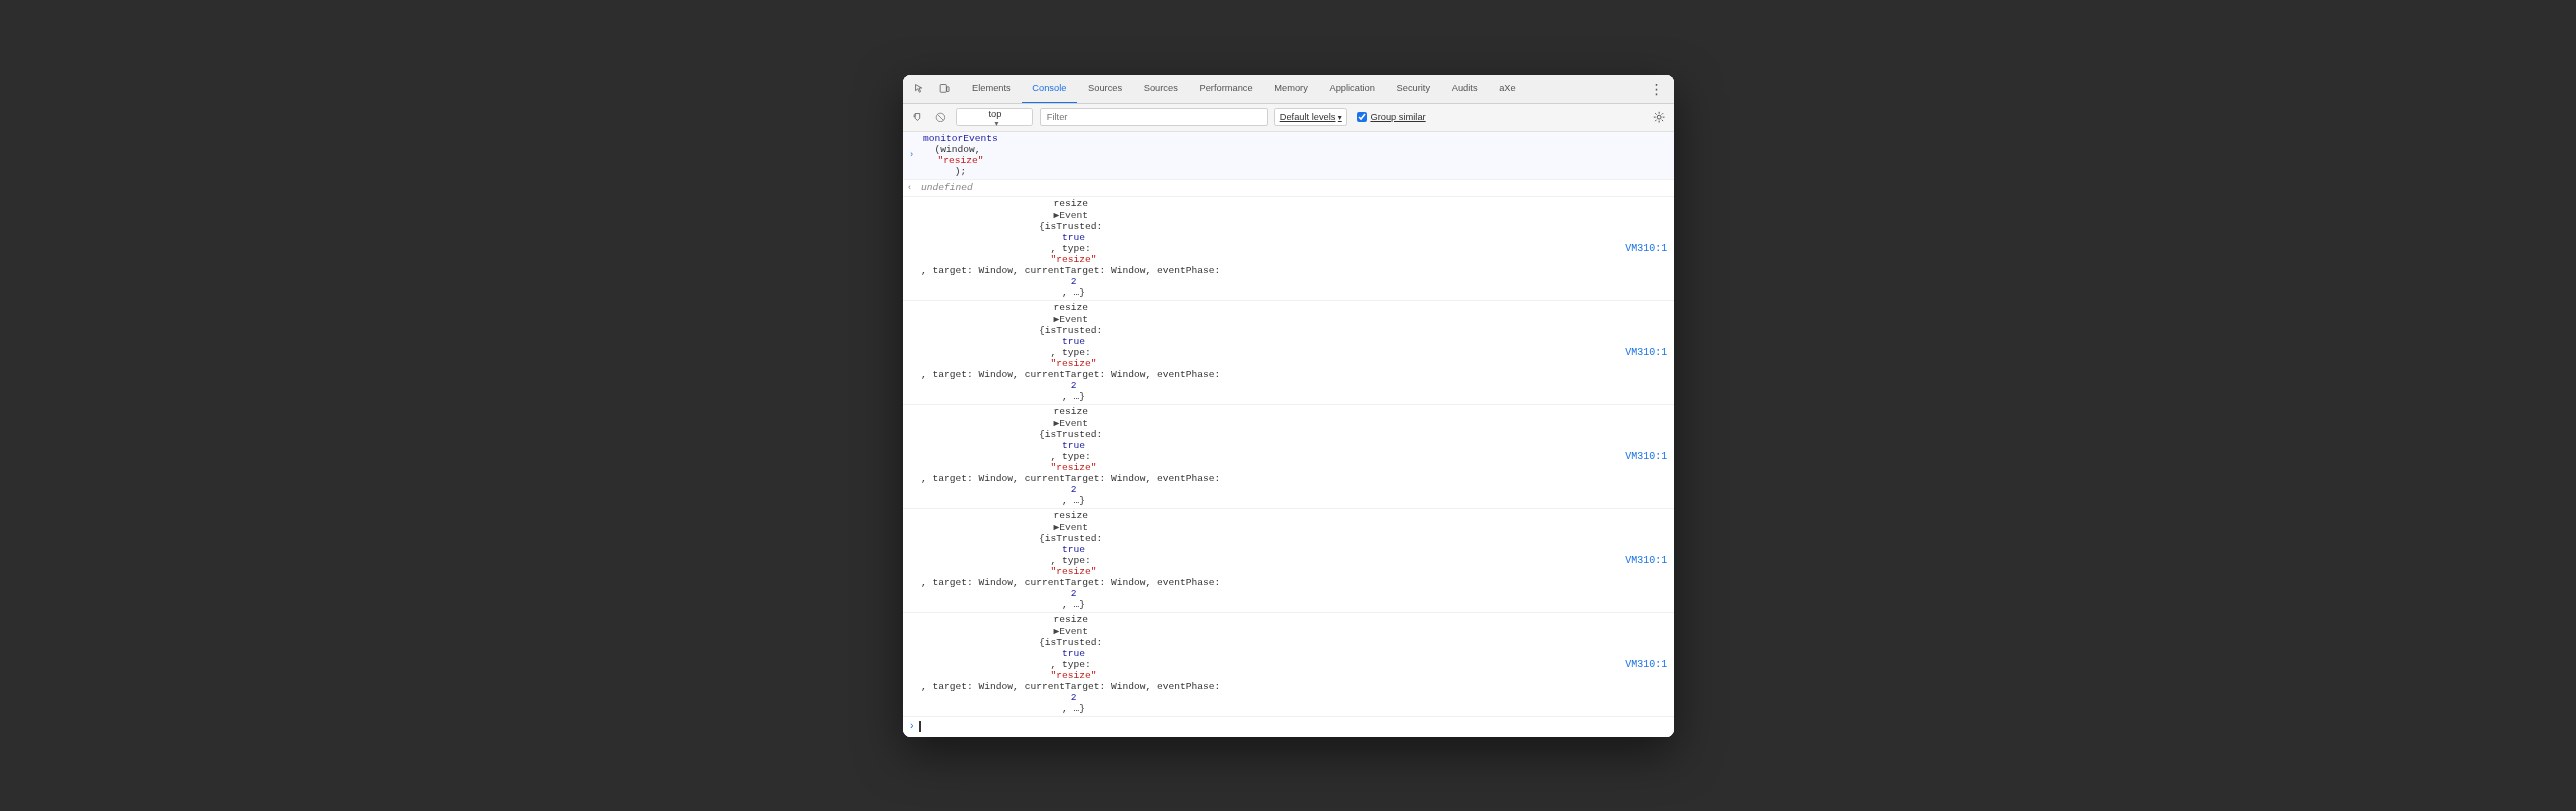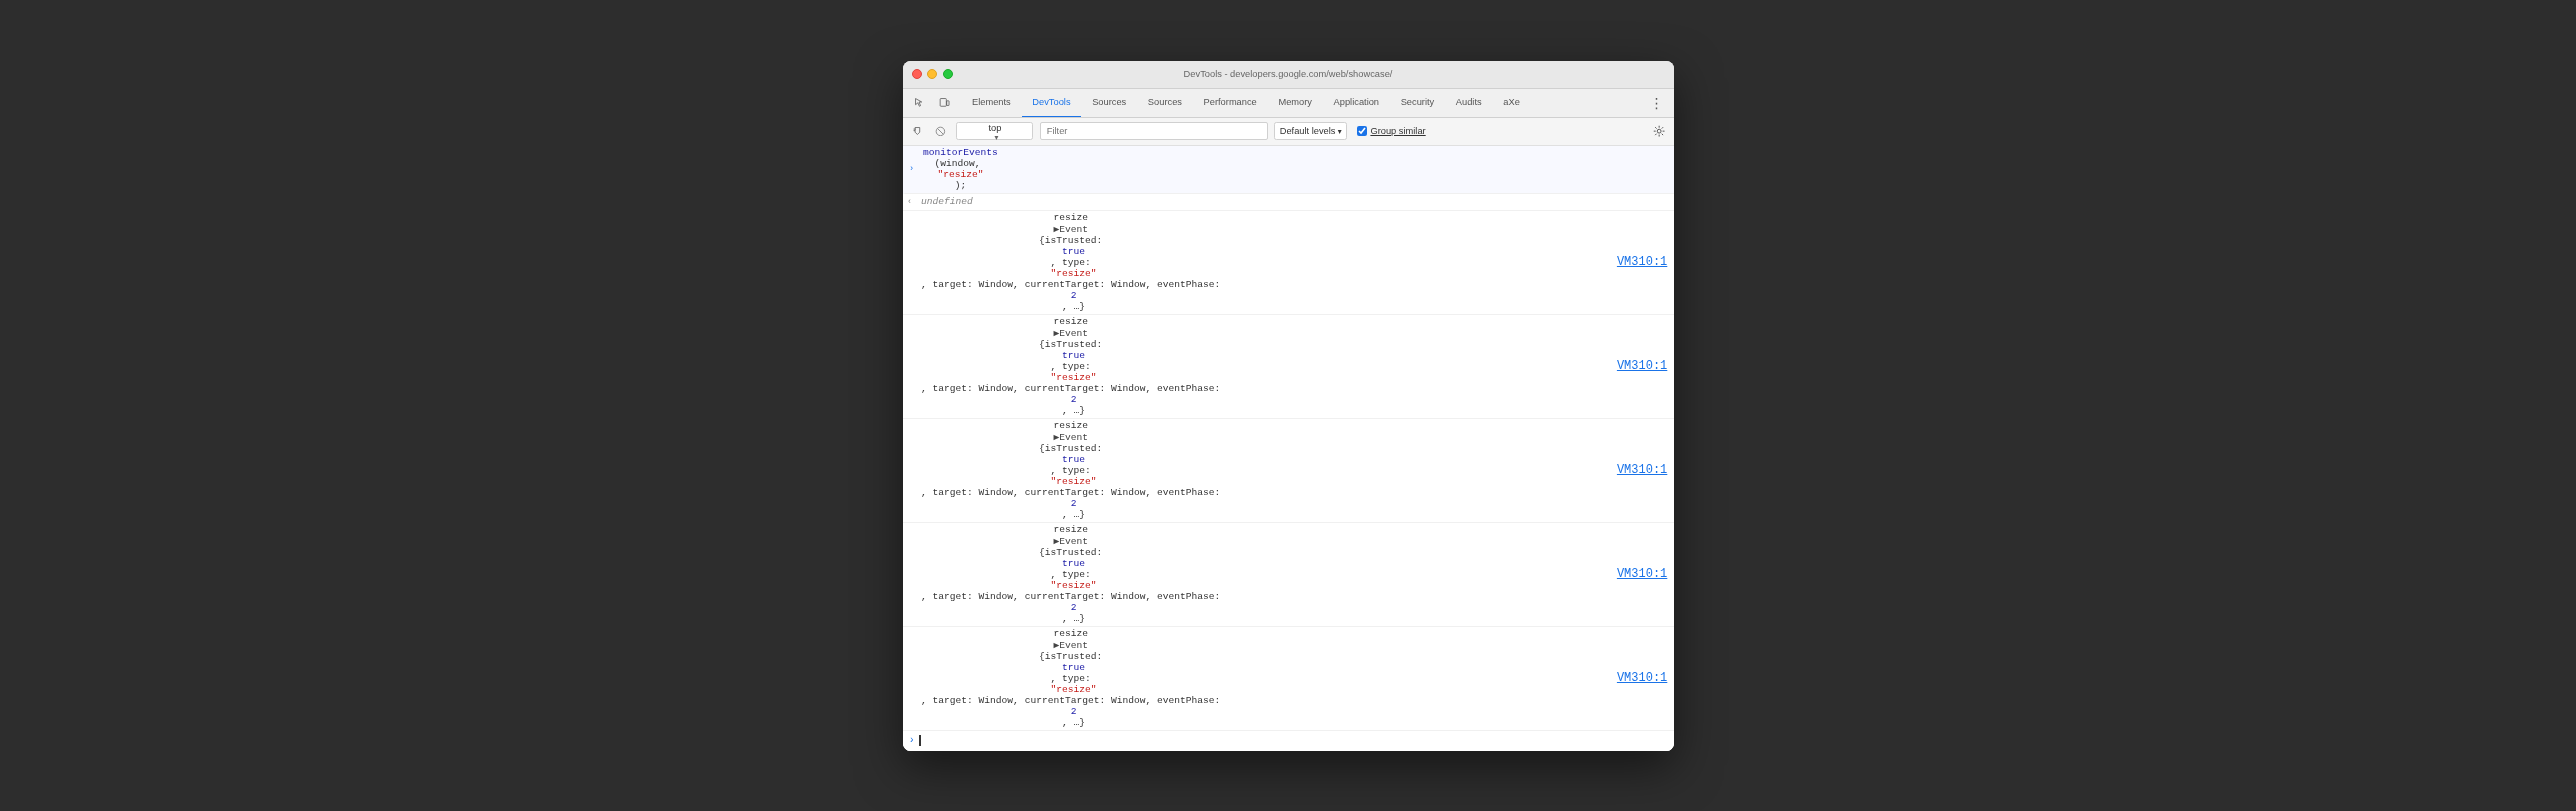--- a/index.html
+++ b/index.html
@@ -166,20 +166,21 @@
       border: 0.8px solid #d0d0d0;
       border-radius: 2.3px;
       background: white;
       height: 18.5px;
       padding: 0 4.6px;
       cursor: pointer;
       font-size: 9.3px;
       color: #333;
       margin: 0 3.1px;
       gap: 2.3px;
+      text-decoration: underline;
     }
     .group-similar-wrap {
       display: flex;
       align-items: center;
       gap: 3.9px;
       font-size: 9.3px;
       color: #333;
       margin: 0 3.1px;
       text-decoration: underline;
     }
@@ -219,23 +220,22 @@
       position: absolute;
       left: 4.6px;
       color: #555;
       font-size: 8.5px;
     }
     .row-arrow.blue { color: #1a73e8; }
     .row-arrow.gray { color: #888; }
     .row-source {
       margin-left: auto;
       color: #1a73e8;
-      text-decoration: underline;
-      cursor: pointer;
-      font-size: 12px;
+      cursor: pointer;
+      font-size: 10px;
       padding-left: 15.4px;
       white-space: nowrap;
     }
     .code-line {
       display: flex;
       align-items: center;
       flex-wrap: nowrap;
       gap: 0;
       flex-direction: column;
     }
@@ -268,28 +268,20 @@
     @keyframes blink {
       0%, 50% { opacity: 1; }
       51%, 100% { opacity: 0; }
     }
   </style>
 </head>
 <body>
 
 <div class="window">
 
-  <div class="title-bar">
-    <div class="traffic-lights">
-      <div class="traffic-light tl-red"></div>
-      <div class="traffic-light tl-yellow"></div>
-      <div class="traffic-light tl-green"></div>
-    </div>
-    <span class="title-text">DevTools - developers.google.com/web/showcase/</span>
-  </div>
 
   <div class="devtools-body">
 
     <div class="nav-tabs">
       <div class="nav-icons">
         <div class="nav-icon-btn" title="Select element">
           <svg width="10.8" height="10.8" viewBox="0 0 14 14" fill="none">
             <path d="M2 2L2 10L5 7.5L7 12L8.5 11.2L6.5 6.5L10 6.5L2 2Z" stroke="#555" stroke-width="1" fill="none"></path>
           </svg>
         </div>
@@ -298,21 +290,21 @@
             <rect x="1.5" y="2" width="8" height="10" rx="1" stroke="#555" stroke-width="1" fill="none"></rect>
             <rect x="10" y="5" width="3" height="6" rx="0.5" stroke="#555" stroke-width="1" fill="none"></rect>
           </svg>
         </div>
       </div>
 
       <div class="tab-item">
         <span>Elements</span>
       </div>
       <div class="tab-item active">
-        <span>DevTools</span>
+        <span>Console</span>
       </div>
       <div class="tab-item">
         <span>Sources</span>
       </div>
       <div class="tab-item">
         <span>Sources</span>
       </div>
       <div class="tab-item">
         <span>Performance</span>
       </div>

